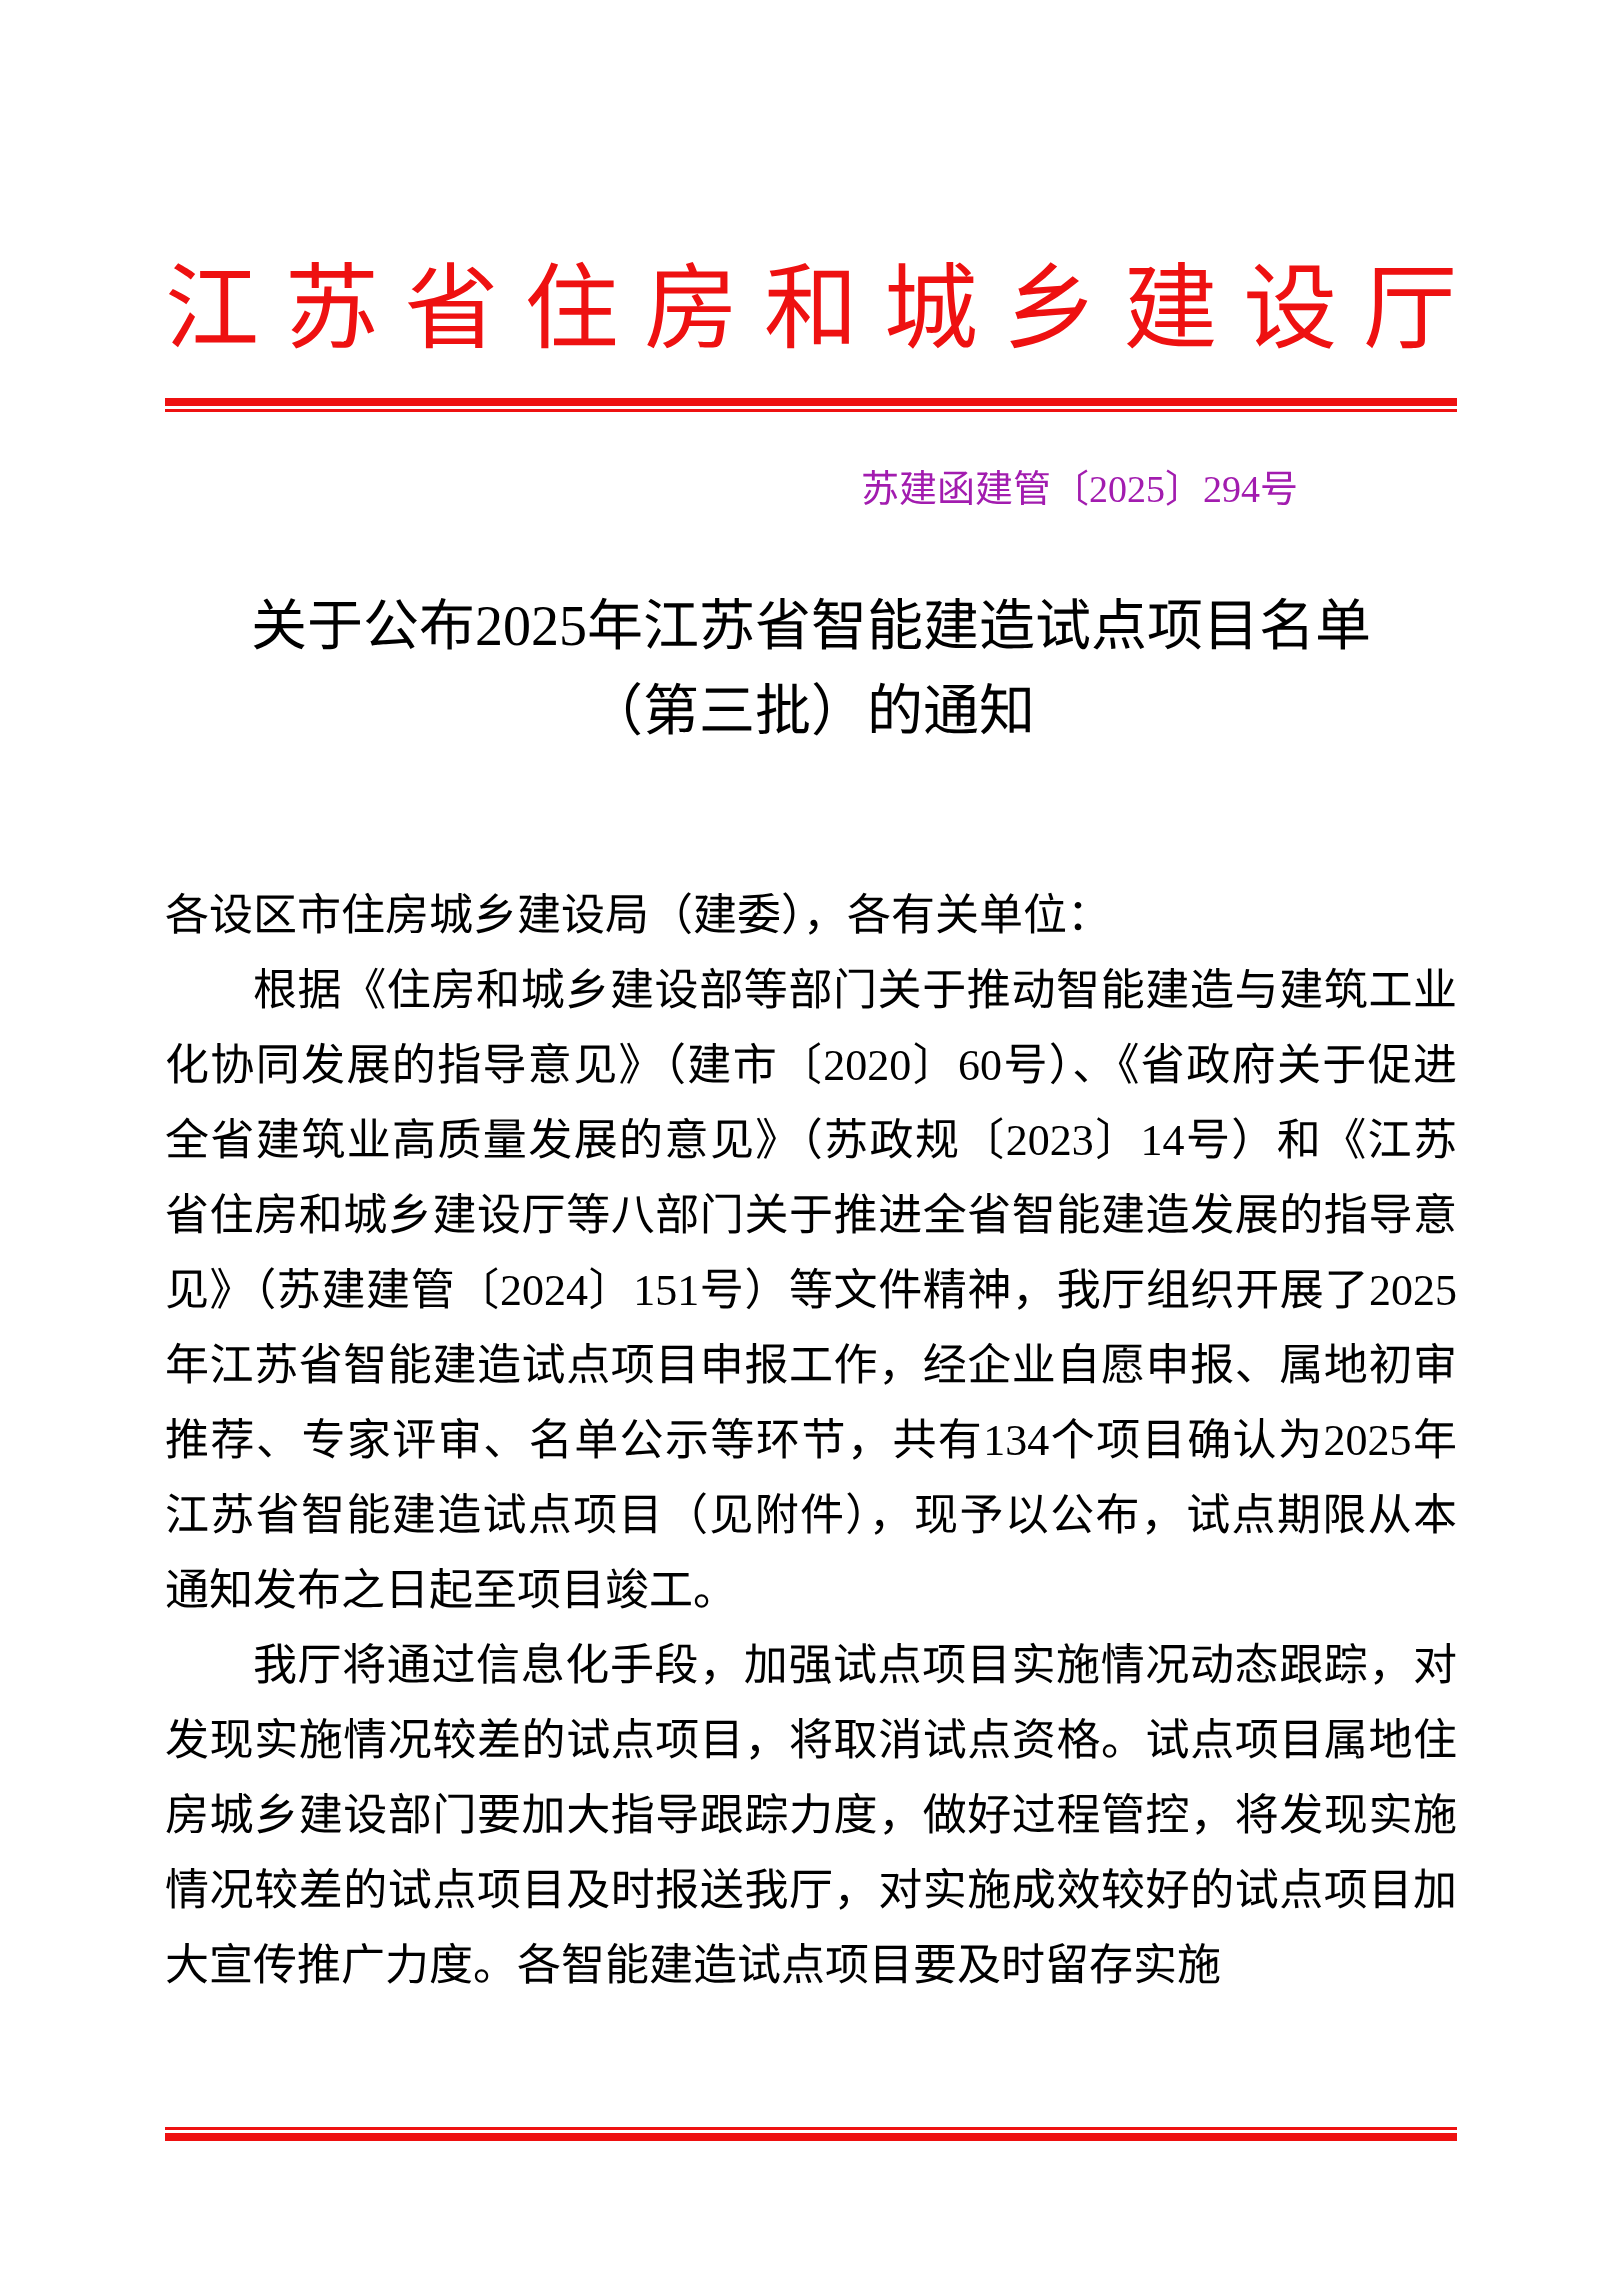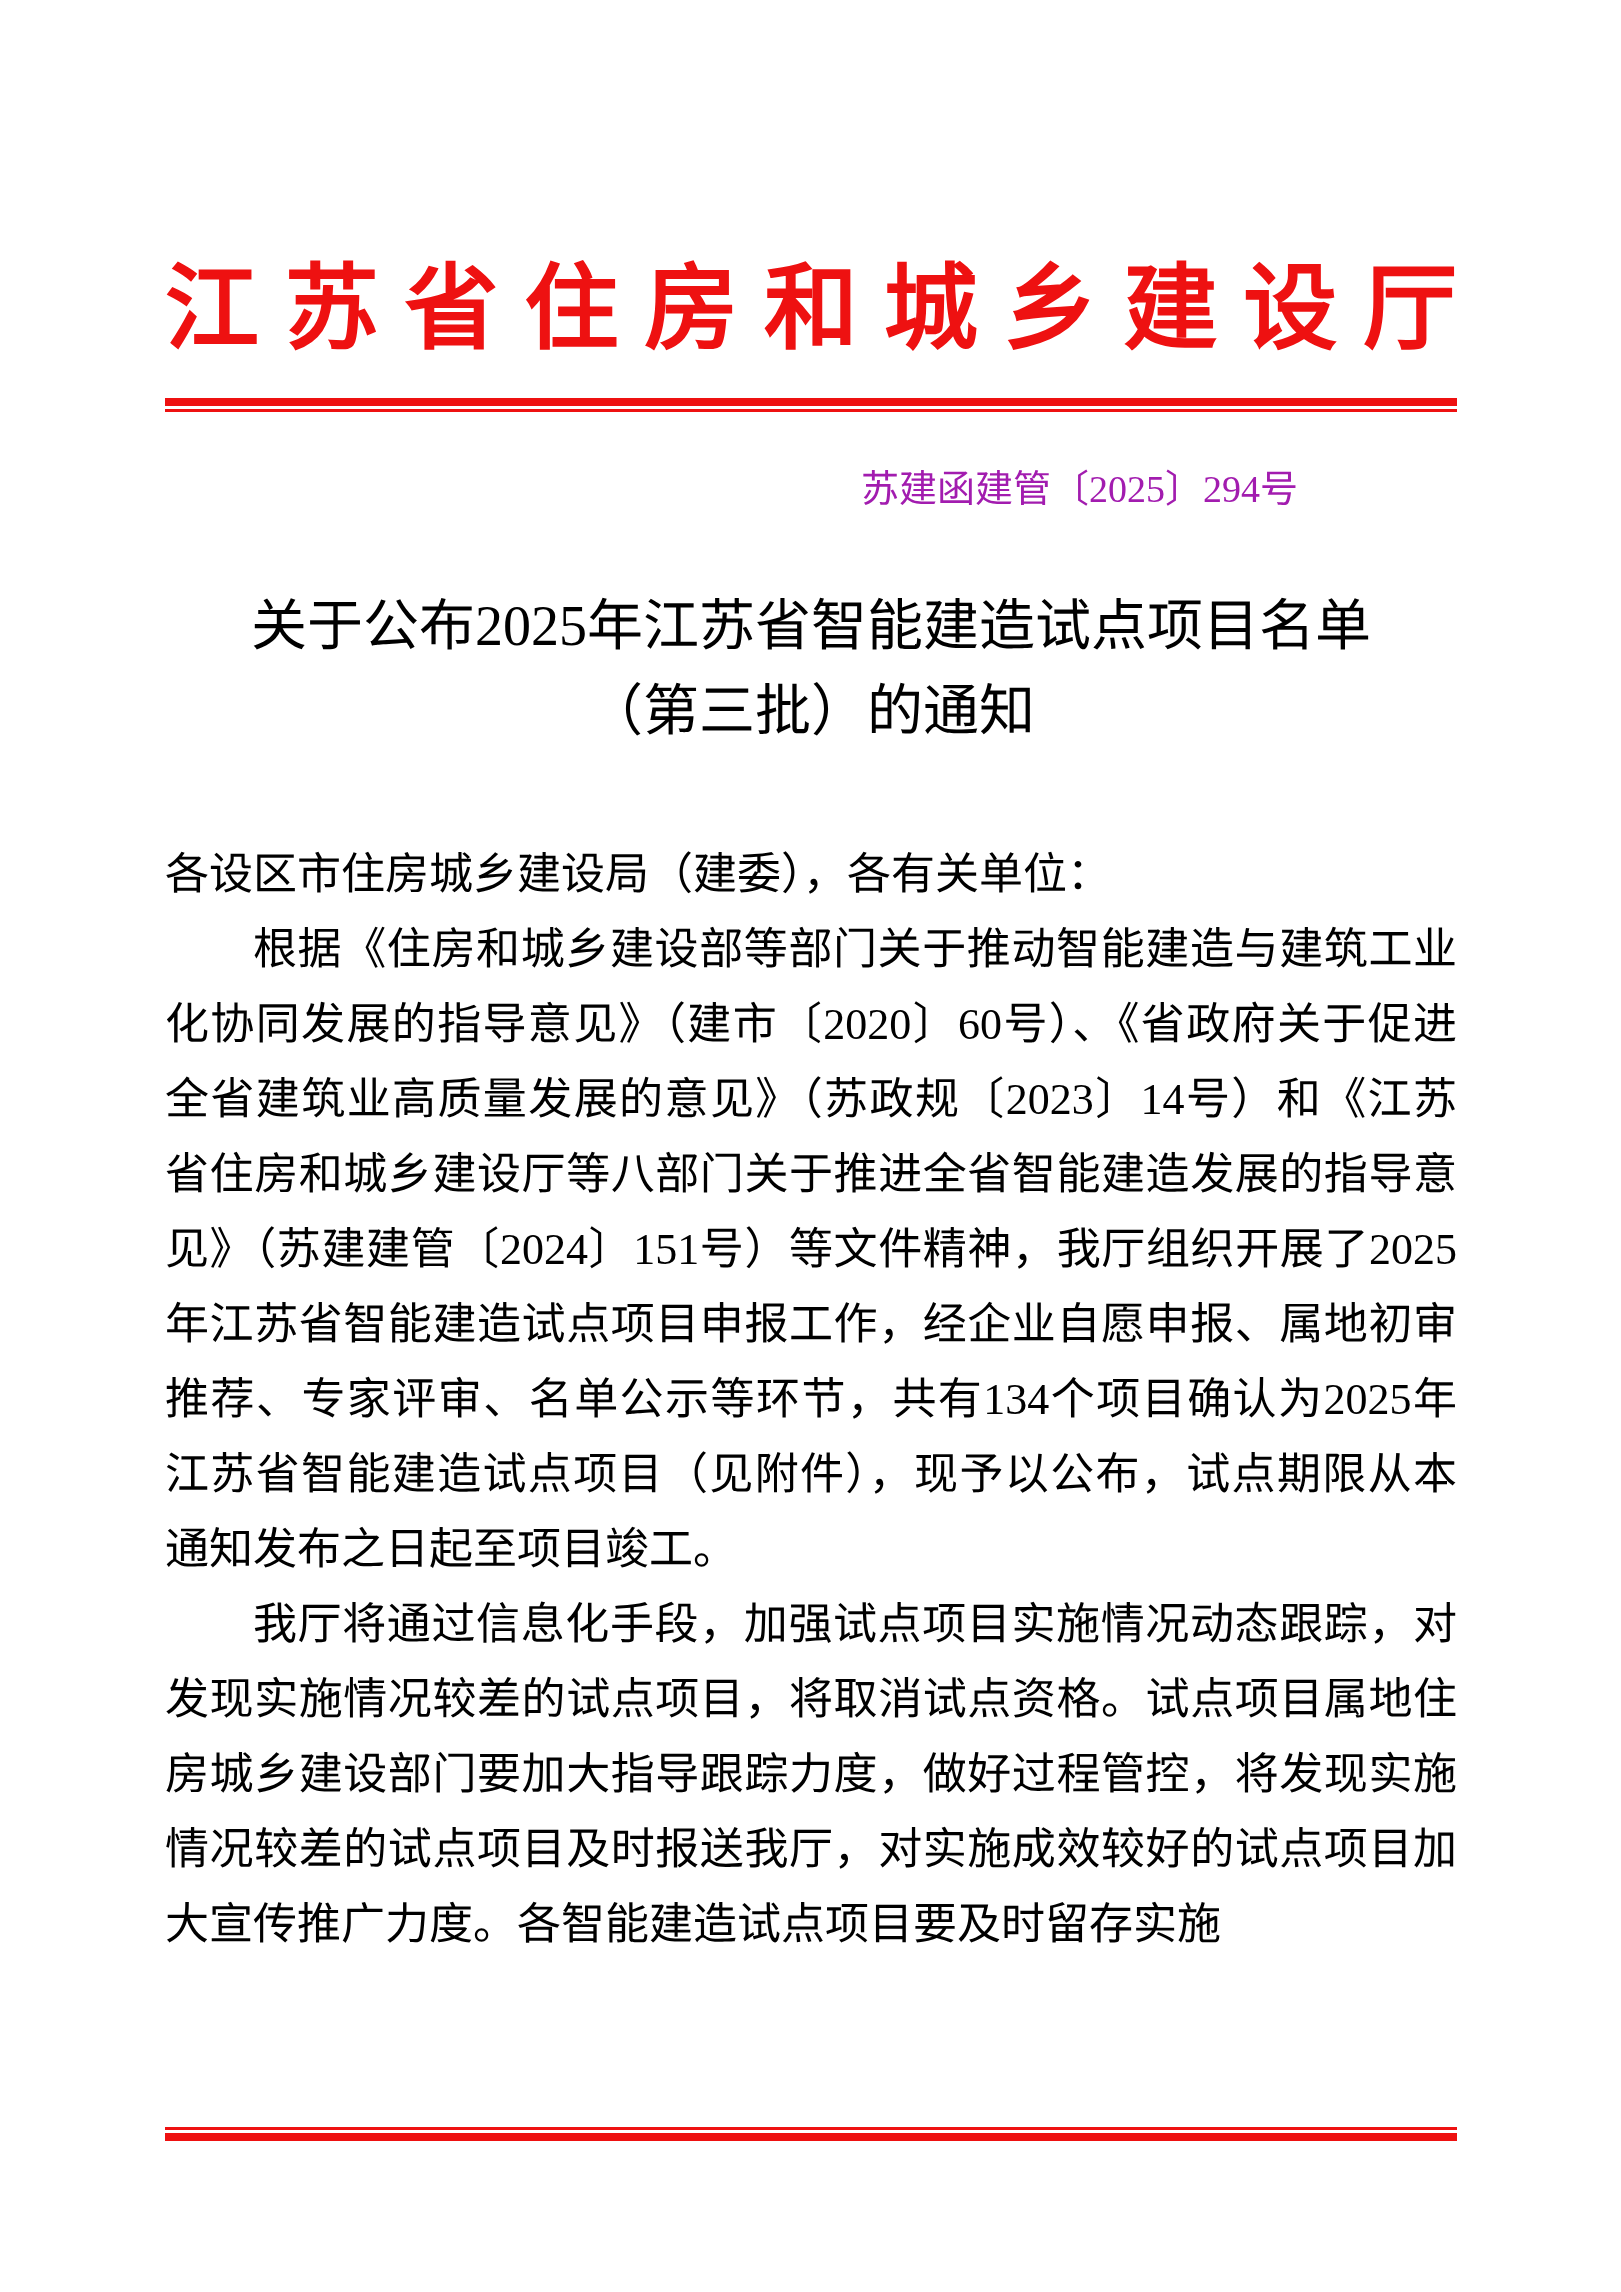--- a/index.html
+++ b/index.html
@@ -15,21 +15,21 @@
   }
 
   .agency-title {
     position: absolute;
     top: 245px;
     left: 165px;
     width: 1292px;
     height: 129px;
     font-size: 94px;
     line-height: 129px;
-    font-weight: bold;
+    font-weight: normal;
     color: var(--accent);
     text-align: justify;
     text-align-last: justify;
     text-justify: inter-character;
   }
 
   .rule { position: absolute; left: 165px; width: 1292px; }
   .rule-top { top: 398px; }
   .rule .bar-thick { height: 7.8px; background: var(--accent); }
   .rule-top .bar-thin { height: 2.9px; background: var(--accent); margin-top: 2.9px; }
@@ -53,21 +53,21 @@
     width: 1292px;
     text-align: center;
     font-size: 56px;
     line-height: 85px;
     font-weight: normal;
     color: #000000;
   }
 
   .body-text {
     position: absolute;
-    top: 837px;
+    top: 878px;
     left: 165px;
     width: 1292px;
     font-size: 44px;
     line-height: 75px;
     text-align: justify;
     text-justify: inter-ideograph;
   }
   .body-text p { margin: 0; padding: 0; }
   .body-text p.indent { text-indent: 2em; }
 </style>

